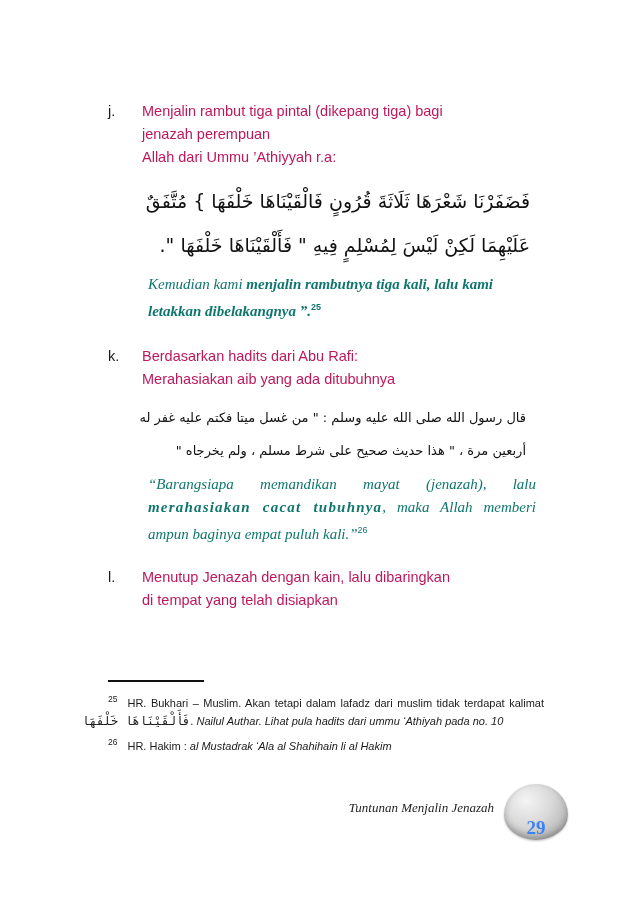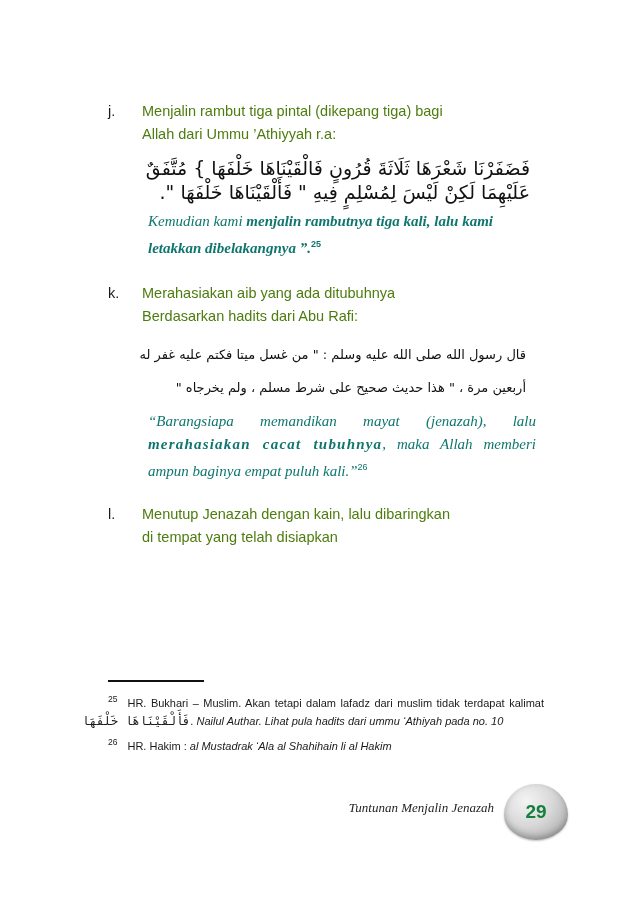--- a/index.html
+++ b/index.html
@@ -39,39 +39,39 @@
     width: 34px;
     flex: 0 0 34px;
     font-size: 14.5px;
     line-height: 23px;
     color: #1a1a1a;
   }
   .item-body {
     flex: 1 1 auto;
     font-size: 14.5px;
     line-height: 23px;
-    color: #4d7c0f;
+    color: #be185d;
   }
   .item-body .line {
     display: block;
   }
 
   
   .arabic {
     direction: rtl;
     text-align: right;
     font-family: "DejaVu Sans", sans-serif;
     color: #111;
     unicode-bidi: bidi-override;
   }
   .arabic-1 {
     margin: 10px 0 6px 0;
     padding-right: 8px;
     font-size: 19px;
-    line-height: 24px;
+    line-height: 44px;
     direction: rtl;
     unicode-bidi: embed;
   }
   .arabic-2 {
     margin: 10px 0 6px 0;
     padding-right: 12px;
     font-size: 13px;
     line-height: 33px;
     direction: rtl;
     unicode-bidi: embed;
@@ -172,58 +172,59 @@
     position: absolute;
     left: 0; top: 0;
     width: 64px;
     height: 56px;
     background: radial-gradient(ellipse at 35% 30%, #f4f4f4 0%, #d8d8d8 45%, #9e9e9e 100%);
     border-radius: 50% 50% 50% 50% / 55% 55% 45% 45%;
     box-shadow: inset 0 -3px 6px rgba(0,0,0,0.25), 0 1px 2px rgba(0,0,0,0.25);
   }
   .page-badge .num {
     position: absolute;
-    left: 0; top: 0;
+    left: 0; top: 16px;
     width: 64px;
     height: 56px;
     display: flex;
     align-items: center;
     justify-content: center;
     font-size: 19px;
     font-weight: bold;
-    color: #15803d;
-    font-family: Liberation Sans, sans-serif;
+    color: #3b82f6;
+    font-family: Liberation Serif, serif;
   }
 </style>
 </head>
 <body>
 
 <div class="page">
 
   <div class="content">
 
     <div class="item">
       <div class="item-marker">j.</div>
       <div class="item-body">
         <span class="line">Menjalin rambut tiga pintal (dikepang tiga) bagi</span>
+        <span class="line">jenazah perempuan</span>
         <span class="line">Allah dari Ummu ’Athiyyah r.a:</span>
       </div>
     </div>
 
     <div class="arabic arabic-1">فَضَفَرْنَا شَعْرَهَا ثَلَاثَةَ قُرُونٍ فَالْقَيْنَاهَا خَلْفَهَا } مُتَّفَقٌ عَلَيْهِمَا لَكِنْ لَيْسَ لِمُسْلِمٍ فِيهِ " فَأَلْقَيْنَاهَا خَلْفَهَا ".</div>
 
     <div class="trans">Kemudian kami <b>menjalin rambutnya tiga kali, lalu kami letakkan dibelakangnya ”.<sup>25</sup></b></div>
 
     <div class="gap-a"></div>
 
     <div class="item">
       <div class="item-marker">k.</div>
       <div class="item-body">
+        <span class="line">Berdasarkan hadits dari Abu Rafi:</span>
         <span class="line">Merahasiakan aib yang ada ditubuhnya</span>
-        <span class="line">Berdasarkan hadits dari Abu Rafi:</span>
       </div>
     </div>
 
     <div class="arabic arabic-2">قال رسول الله صلى الله عليه وسلم : " من غسل ميتا فكتم عليه غفر له أربعين مرة ، " هذا حديث صحيح على شرط مسلم ، ولم يخرجاه "</div>
 
     <div class="trans justified">“Barangsiapa memandikan mayat (jenazah), lalu <b class="sp">merahasiakan cacat tubuhnya</b>, maka Allah memberi ampun baginya empat puluh kali.”<sup>26</sup></div>
 
     <div class="gap-b"></div>
 
     <div class="item">

